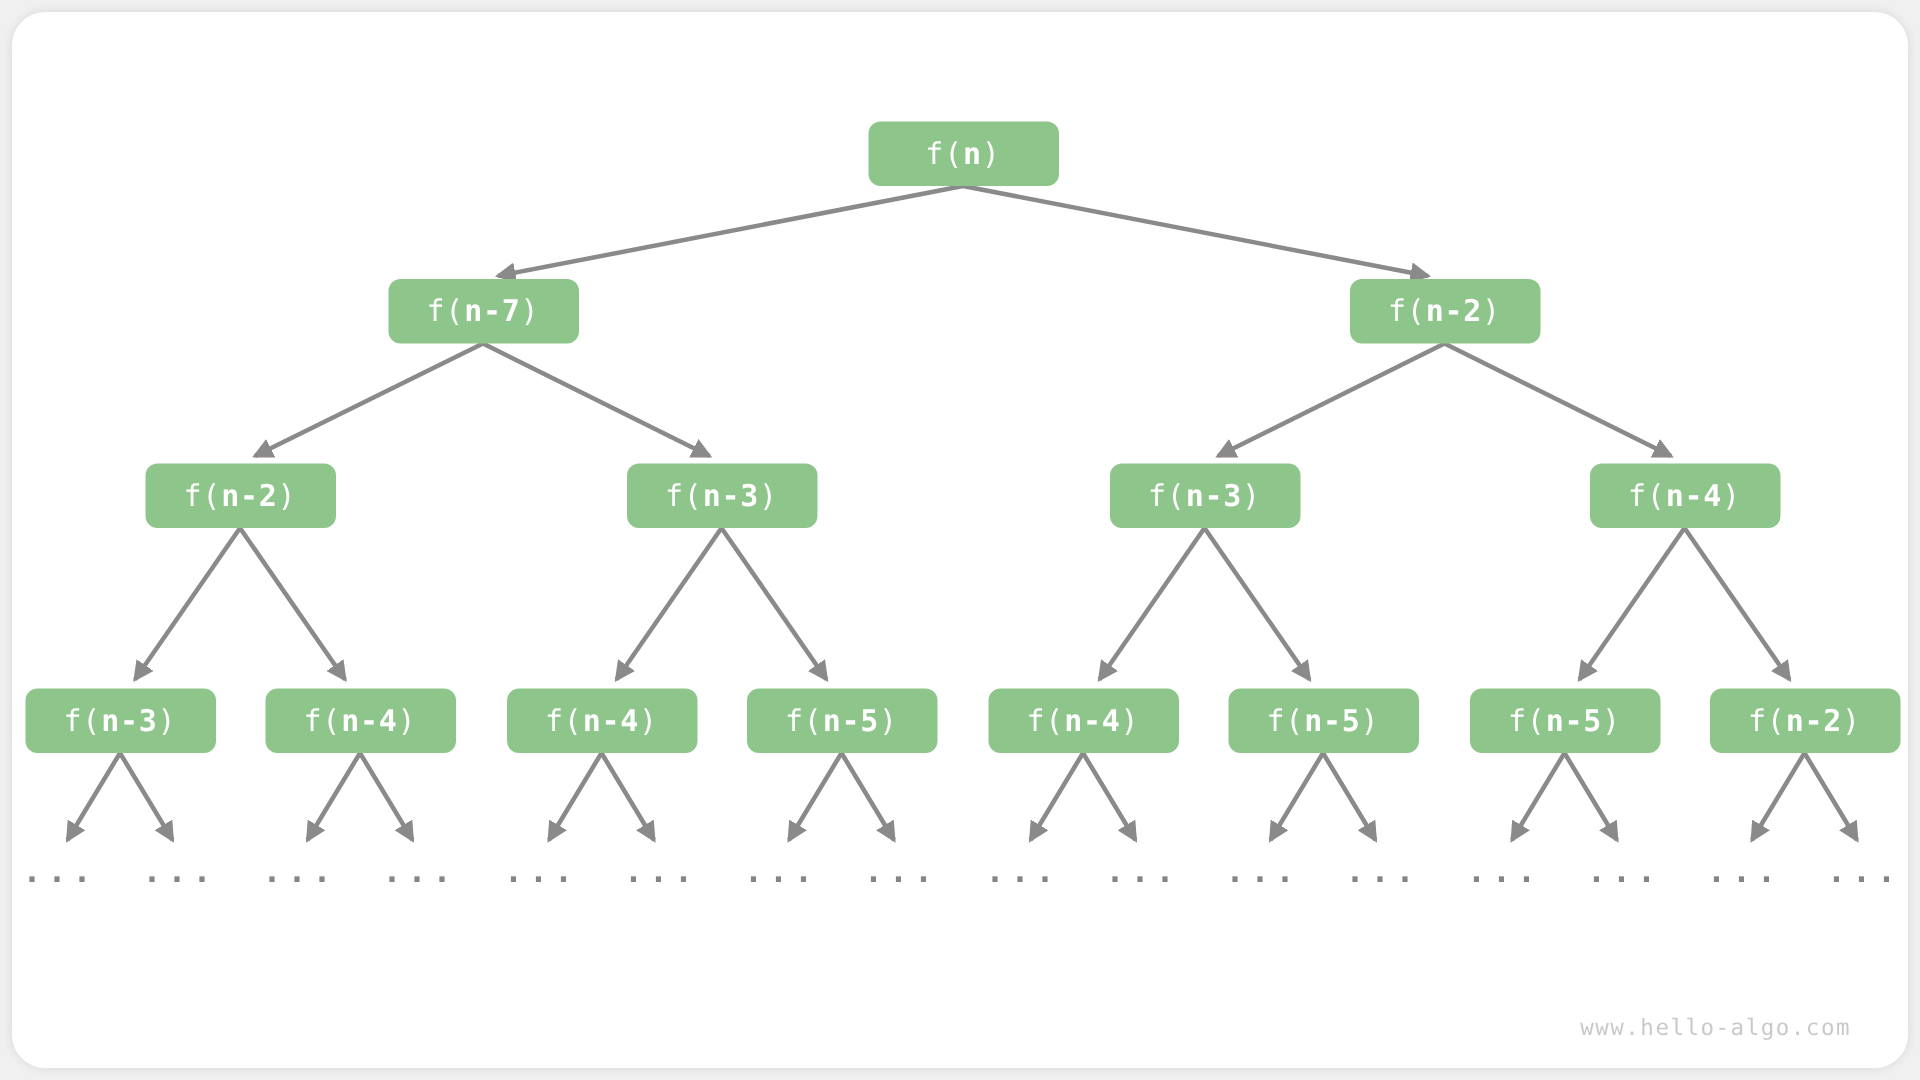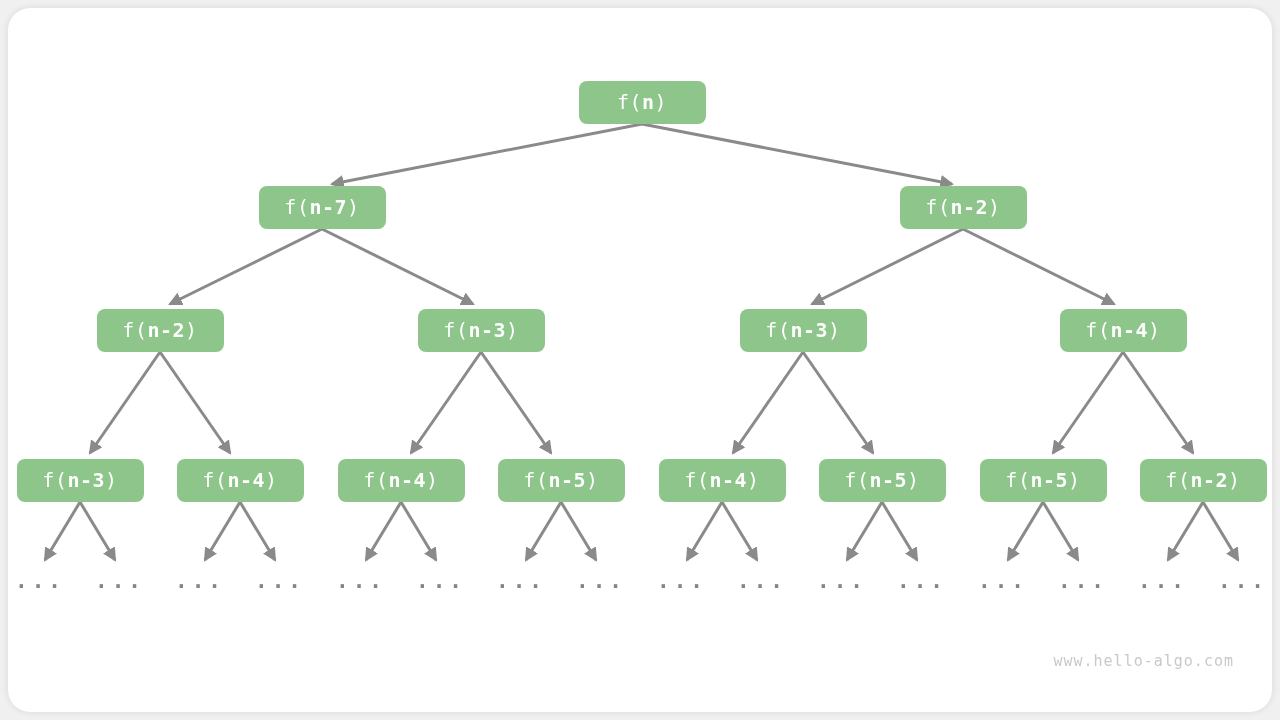--- a/index.html
+++ b/index.html
@@ -23,21 +23,21 @@
     display:flex;align-items:center;justify-content:center;
     color:var(--node-text);font-size:20px;line-height:1;
     letter-spacing:0.5px;
   }
   .node .bold{font-weight:bold;}
   .dots{
     position:absolute;width:60px;height:24px;text-align:center;
     color:var(--dots);font-size:21px;font-weight:bold;letter-spacing:4px;line-height:24px;
   }
   .watermark{
-    position:absolute;right:46px;top:652px;
+    position:absolute;right:46px;top:676px;
     color:var(--watermark);font-size:15px;letter-spacing:1px;
   }
 </style>
 </head>
 <body>
 
 <div class="card">
   <div class="layer">
     <svg class="edges" id="edges-svg">
       <defs>

